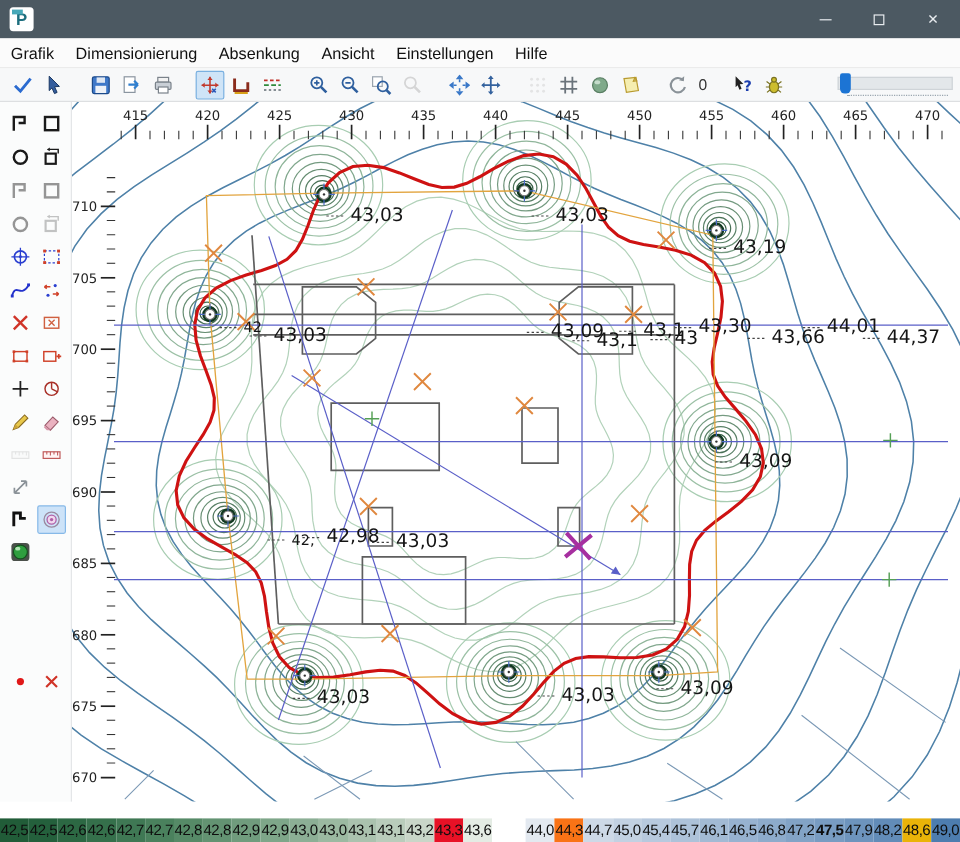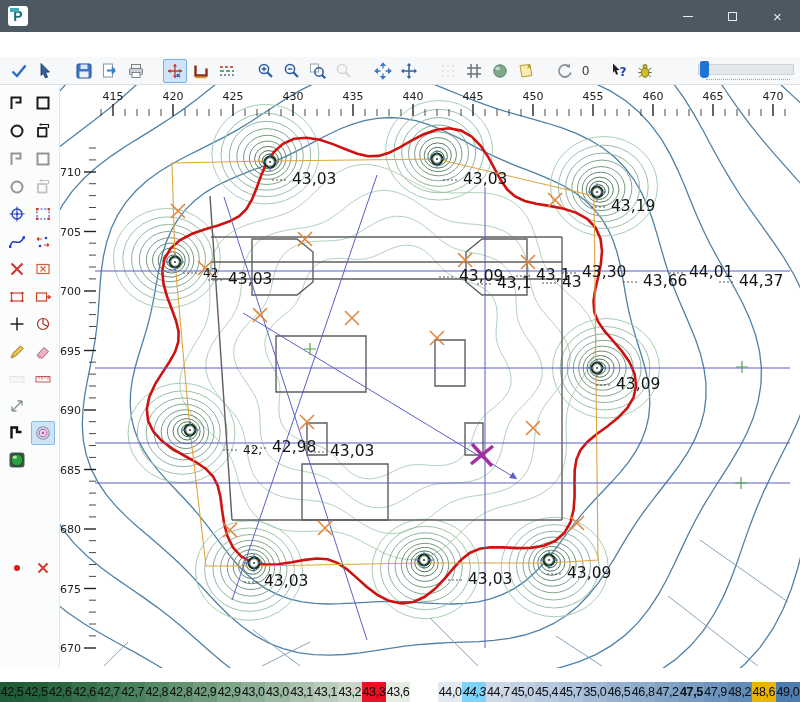--- a/index.html
+++ b/index.html
@@ -69,20 +69,28 @@
         <span class="bar"></span>
       </div>
     <div class="win-btn">
         <span class="box"></span>
       </div>
     <div class="win-btn">
         <span>×</span>
       </div>
   </div>
 
+  <div class="menubar" id="menubar">
+      <div class="menu-item">Grafik</div>
+      <div class="menu-item">Dimensionierung</div>
+      <div class="menu-item">Absenkung</div>
+      <div class="menu-item">Ansicht</div>
+      <div class="menu-item">Einstellungen</div>
+      <div class="menu-item">Hilfe</div>
+    </div>
 
   <div class="toolbar" id="toolbar">
       <div class="tbtn">
         <svg width="18" height="18" viewBox="0 0 18 18">
           <path d="M2.5 9.5 L7 14 L15.5 3.5" fill="none" stroke="#2b6bd0" stroke-width="2.4"></path>
         </svg>
       </div>
       <div class="tbtn">
         <svg width="18" height="18" viewBox="0 0 18 18">
           <path d="M5 1.5 L13.5 10 L9.5 10.3 L11.6 15 L9.4 16 L7.3 11.3 L5 13.5 Z" fill="#355e9e" stroke="#16335e" stroke-width="0.8"></path>
@@ -797,26 +805,26 @@
         <div class="cbar-cell" style="background: rgb(112, 156, 125);">42,9</div>
         <div class="cbar-cell" style="background: rgb(126, 166, 137);">42,9</div>
         <div class="cbar-cell" style="background: rgb(140, 175, 149);">43,0</div>
         <div class="cbar-cell" style="background: rgb(155, 185, 161);">43,0</div>
         <div class="cbar-cell" style="background: rgb(170, 194, 174);">43,1</div>
         <div class="cbar-cell" style="background: rgb(185, 204, 187);">43,1</div>
         <div class="cbar-cell" style="background: rgb(201, 214, 200);">43,2</div>
         <div class="cbar-cell" style="background: rgb(232, 17, 38);">43,3</div>
         <div class="cbar-cell" style="background: rgb(228, 236, 228);">43,6</div>
         <div class="cbar-cell" style="background: rgb(227, 233, 240); margin-left: 28px;">44,0</div>
-        <div class="cbar-cell" style="background: #7dd3fc; font-style: italic;">44,3</div>
+        <div class="cbar-cell" style="background: #f97316;">44,3</div>
         <div class="cbar-cell" style="background: rgb(205, 217, 231);">44,7</div>
         <div class="cbar-cell" style="background: rgb(194, 209, 226);">45,0</div>
         <div class="cbar-cell" style="background: rgb(183, 201, 222);">45,4</div>
         <div class="cbar-cell" style="background: rgb(173, 194, 217);">45,7</div>
-        <div class="cbar-cell" style="background: rgb(162, 186, 212);">35,0</div>
+        <div class="cbar-cell" style="background: rgb(162, 186, 212);">46,1</div>
         <div class="cbar-cell" style="background: rgb(151, 178, 208);">46,5</div>
         <div class="cbar-cell" style="background: rgb(141, 171, 203);">46,8</div>
         <div class="cbar-cell" style="background: rgb(130, 163, 198);">47,2</div>
         <div class="cbar-cell" style="background: rgb(120, 156, 194); font-weight: bold;">47,5</div>
         <div class="cbar-cell" style="background: rgb(109, 148, 189);">47,9</div>
         <div class="cbar-cell" style="background: rgb(98, 140, 184);">48,2</div>
         <div class="cbar-cell" style="background: #eab308;">48,6</div>
         <div class="cbar-cell" style="background: rgb(77, 125, 175);">49,0</div>
       </div>
     <div class="cbar-strip" id="cbar-strip" style="background: linear-gradient(90deg, rgb(33, 92, 56) 0%, rgb(33, 92, 56) 3.1%, rgb(36, 96, 60) 3.1%, rgb(36, 96, 60) 6.3%, rgb(44, 104, 67) 6.3%, rgb(44, 104, 67) 9.4%, rgb(53, 112, 75) 9.4%, rgb(53, 112, 75) 12.5%, rgb(63, 120, 84) 12.5%, rgb(63, 120, 84) 15.6%, rgb(74, 129, 93) 15.6%, rgb(74, 129, 93) 18.8%, rgb(86, 138, 103) 18.8%, rgb(86, 138, 103) 21.9%, rgb(99, 147, 114) 21.9%, rgb(99, 147, 114) 25%, rgb(112, 156, 125) 25%, rgb(112, 156, 125) 28.1%, rgb(126, 166, 137) 28.1%, rgb(126, 166, 137) 31.3%, rgb(140, 175, 149) 31.3%, rgb(140, 175, 149) 34.4%, rgb(155, 185, 161) 34.4%, rgb(155, 185, 161) 37.5%, rgb(170, 194, 174) 37.5%, rgb(170, 194, 174) 40.6%, rgb(185, 204, 187) 40.6%, rgb(185, 204, 187) 43.8%, rgb(201, 214, 200) 43.8%, rgb(201, 214, 200) 46.9%, rgb(232, 17, 38) 46.9%, rgb(232, 17, 38) 50%, rgb(228, 236, 228) 50%, rgb(228, 236, 228) 53.1%, rgb(227, 233, 240) 53.1%, rgb(227, 233, 240) 56.3%, rgb(216, 225, 236) 56.3%, rgb(216, 225, 236) 59.4%, rgb(205, 217, 231) 59.4%, rgb(205, 217, 231) 62.5%, rgb(194, 209, 226) 62.5%, rgb(194, 209, 226) 65.6%, rgb(183, 201, 222) 65.6%, rgb(183, 201, 222) 68.8%, rgb(173, 194, 217) 68.8%, rgb(173, 194, 217) 71.9%, rgb(162, 186, 212) 71.9%, rgb(162, 186, 212) 75%, rgb(151, 178, 208) 75%, rgb(151, 178, 208) 78.1%, rgb(141, 171, 203) 78.1%, rgb(141, 171, 203) 81.3%, rgb(130, 163, 198) 81.3%, rgb(130, 163, 198) 84.4%, rgb(120, 156, 194) 84.4%, rgb(120, 156, 194) 87.5%, rgb(109, 148, 189) 87.5%, rgb(109, 148, 189) 90.6%, rgb(98, 140, 184) 90.6%, rgb(98, 140, 184) 93.8%, rgb(88, 133, 180) 93.8%, rgb(88, 133, 180) 96.9%, rgb(77, 125, 175) 96.9%, rgb(77, 125, 175) 100%);">

